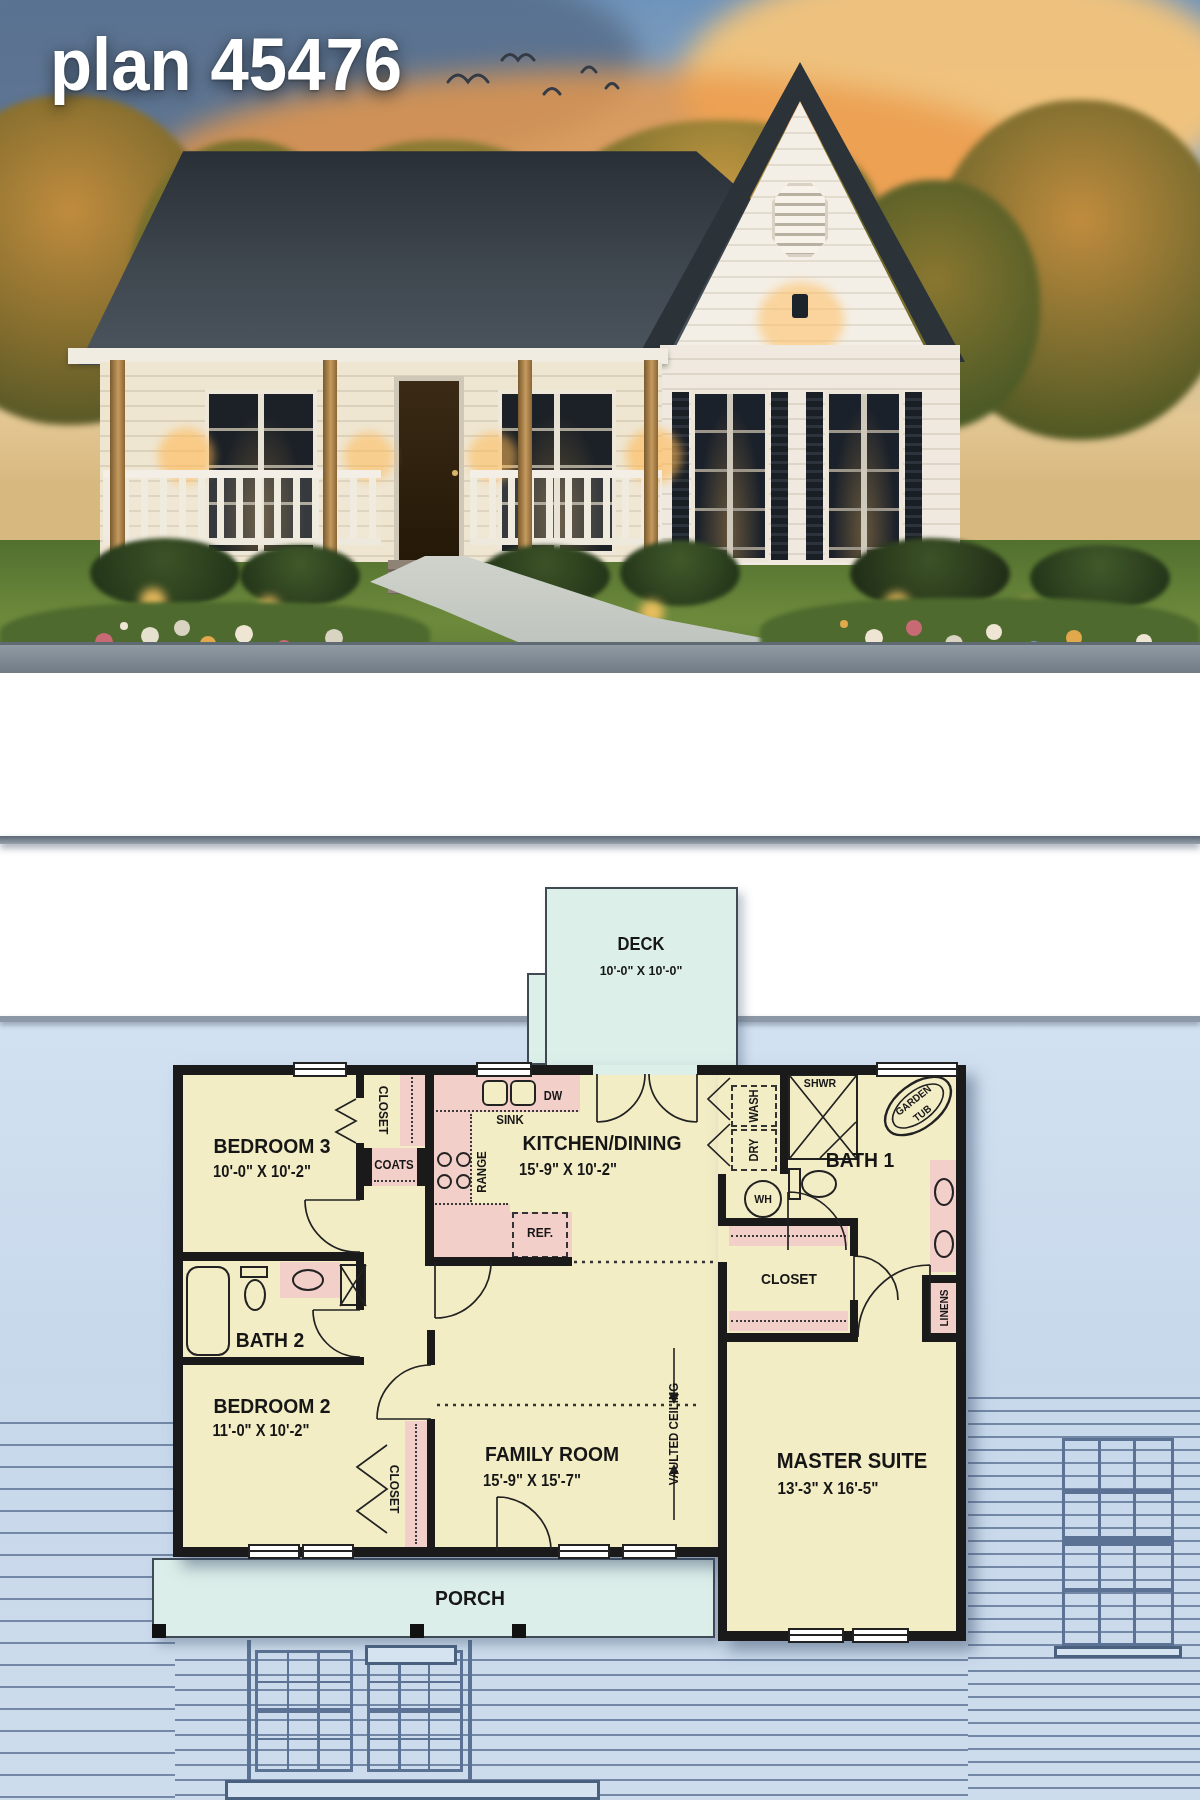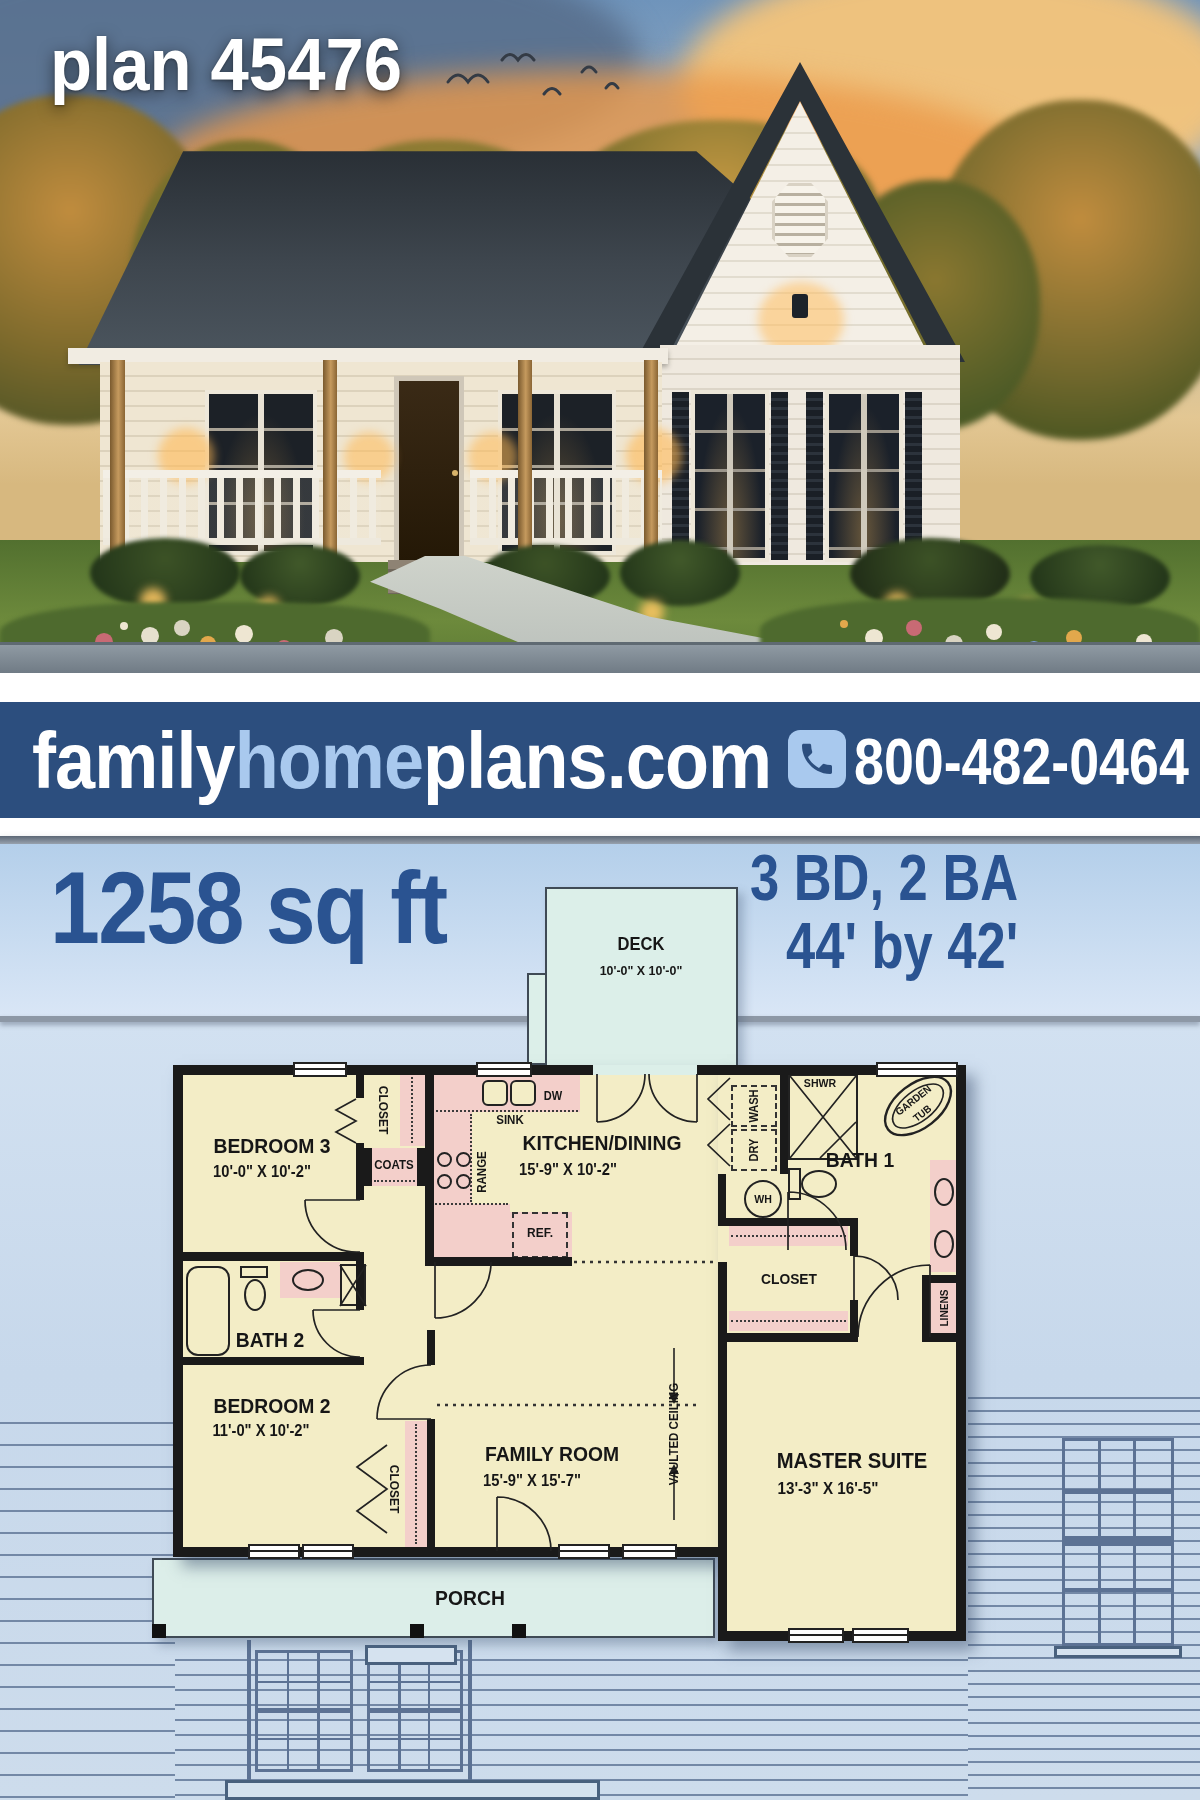--- a/index.html
+++ b/index.html
@@ -145,38 +145,22 @@
 
     <div class="abs" style="left:300px;top:556px;width:500px;height:117px;clip-path:polygon(25% 0,33% 0,70% 52%,100% 76%,100% 100%,58% 100%,28% 45%,14% 22%);background:linear-gradient(180deg,#cfd3cb,#b9bfba);"></div>
     <div class="abs" style="left:0;top:602px;width:430px;height:75px;border-radius:40%;filter:blur(2px);background:#4e6a2e;"></div>
     <div class="abs" style="left:760px;top:598px;width:440px;height:80px;border-radius:40%;filter:blur(2px);background:#4e6a2e;"></div>
     <div class="abs" style="left:120px;top:622px;width:8px;height:8px;border-radius:50%;background:#eee6d2;box-shadow:26px 10px 0 5px #e6e0ce,58px 2px 0 4px #d9d4c2,-20px 16px 0 5px #c86a74,84px 18px 0 4px #e2a84c,120px 8px 0 5px #eee6d2,160px 22px 0 4px #c86a74,210px 12px 0 5px #d9d4c2,250px 24px 0 4px #e2a84c;"></div>
     <div class="abs" style="left:840px;top:620px;width:8px;height:8px;border-radius:50%;background:#e2a84c;box-shadow:30px 14px 0 5px #eee6d2,70px 4px 0 4px #c86a74,110px 20px 0 5px #d9d4c2,150px 8px 0 4px #eee6d2,190px 26px 0 5px #7a9ad8,230px 14px 0 4px #e2a84c,265px 30px 0 5px #7a9ad8,300px 18px 0 4px #eee6d2;"></div>
     <div class="abs" style="left:0;top:642px;width:1200px;height:31px;background:linear-gradient(180deg,#8f9aa3,#707b85);border-top:3px solid #5f6a72;"></div>
     <div class="plan-badge">plan 45476</div>
   </div>
 
-  <div class="banner">
-    <div class="brand"><span>family</span><span class="lt">home</span><span>plans.com</span></div>
-    <div class="phone-ic">
-      <svg width="40" height="40" viewBox="0 0 24 24">
-          <path d="M6.6 10.8c1.4 2.8 3.8 5.1 6.6 6.6l2.2-2.2c.3-.3.7-.4 1-.2 1.1.4 2.3.6 3.6.6.6 0 1 .4 1 1V20c0 .6-.4 1-1 1C10.8 21 3 13.2 3 3.9c0-.6.4-1 1-1h3.5c.6 0 1 .4 1 1 0 1.2.2 2.4.6 3.6.1.3 0 .7-.2 1L6.6 10.8z" fill="#2c4e7e"></path>
-        </svg>
-    </div>
-    <div class="phone-num">800-482-0464</div>
-  </div>
   <div class="div1"></div>
 
-  <div class="info">
-    <div class="sqft">1258 sq ft</div>
-    <div class="stats">
-      <div>3 BD, 2 BA</div>
-      <div>44' by 42'</div>
-    </div>
-  </div>
   <div class="div2"></div>
 
   <div class="plan-bg"></div>
   <div class="sid" style="left:968px;top:1386px;width:232px;height:414px;background:repeating-linear-gradient(180deg,transparent 0 11px,#7388a6 11px 13px);"></div>
   <div class="sid" style="left:0;top:1402px;width:175px;height:398px;background:repeating-linear-gradient(180deg,transparent 0 20px,#7388a6 20px 22px);"></div>
   <div class="sid" style="left:175px;top:1646px;width:793px;height:154px;background:repeating-linear-gradient(180deg,transparent 0 13px,#7388a6 13px 15px);"></div>
   <div class="bgwin" style="left:1062px;top:1438px;width:112px;height:208px;"></div>
   <div class="bgstep" style="left:1054px;top:1646px;width:128px;height:12px;"></div>
   <div class="bgwin" style="left:255px;top:1650px;width:98px;height:122px;"></div>
   <div class="bgwin" style="left:367px;top:1650px;width:96px;height:122px;"></div>

